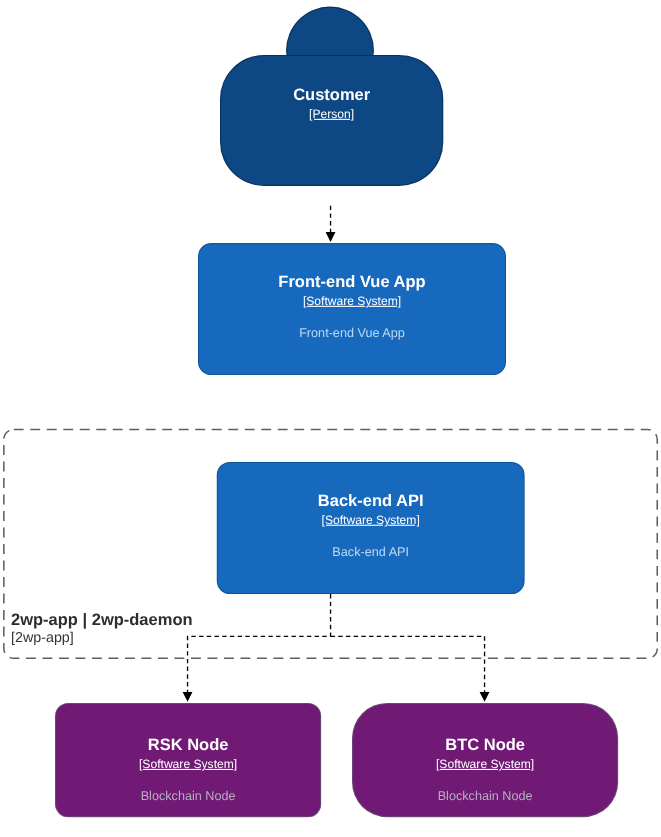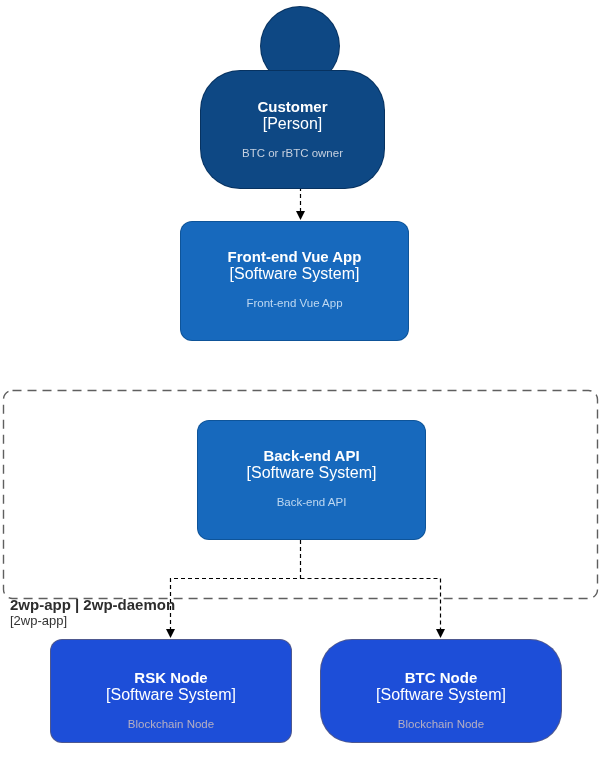--- a/index.html
+++ b/index.html
@@ -26,80 +26,80 @@
     position: absolute;
     left: 260px; top: 6px;
     width: 80px; height: 80px;
     border-radius: 50%;
     background: #0e4884;
     border: 1px solid rgba(7,48,92,0.9);
     box-sizing: border-box;
   }
   .person-body {
     position: absolute;
-    left: 200px; top: 70px;
-    width: 185px; height: 119px;
+    left: 200px; top: 50px;
+    width: 203px; height: 119px;
     border-radius: 40px;
     background: #0e4884;
     border: 1px solid rgba(7,48,92,0.9);
     box-sizing: border-box;
     text-align: center;
     padding-top: 27px;
   }
   
   .sysbox {
     position: absolute;
     border-radius: 12px;
     box-sizing: border-box;
     text-align: center;
   }
   .sysbox.blue {
     background: #1769bd;
     border: 1px solid rgba(9,70,128,0.6);
-    width: 229px; height: 120px;
+    width: 280px; height: 120px;
     padding-top: 26px;
   }
   .sysbox.gray {
-    background: #1d4ed8;
+    background: #701a75;
     border: 1px solid rgba(100,92,112,0.7);
     width: 242px; height: 104px;
     padding-top: 29px;
   }
   .node-title {
     font-size: 15px;
     line-height: 18px;
     font-weight: bold;
     color: #ffffff;
   }
   .node-type {
-    font-size: 16px;
+    font-size: 11px;
     line-height: 14px;
     color: #ffffff;
     margin-top: 1px;
+    text-decoration: underline;
   }
   .node-desc {
     font-size: 11.5px;
     line-height: 14px;
     margin-top: 15px;
   }
   .person-body .node-desc { color: #c5d0df; }
   .sysbox.blue .node-desc { color: #bed8f1; }
   .sysbox.gray .node-desc { color: #b6afc2; }
 
   #frontend-box { left: 180px; top: 221px; }
   #backend-box  { left: 197px; top: 420px; }
   #rsk-box      { left: 50px;  top: 639px; }
   #btc-box      { left: 320px; top: 639px; border-radius: 32px; }
 
   
   .boundary-label {
     position: absolute;
     left: 10px; top: 554px;
     text-align: left;
-    margin-top: 41px;
   }
   .boundary-title {
     font-size: 15px;
     line-height: 19px;
     font-weight: bold;
     color: #2d2d2d;
   }
   .boundary-type {
     font-size: 13px;
     line-height: 14px;
@@ -129,21 +129,20 @@
 
   <div class="boundary-label">
     <div class="boundary-title">2wp-app | 2wp-daemon</div>
     <div class="boundary-type">[2wp-app]</div>
   </div>
 
   <div class="person-head"></div>
   <div class="person-body">
     <div class="node-title">Customer</div>
     <div class="node-type">[Person]</div>
-    <div class="node-desc">BTC or rBTC owner</div>
   </div>
 
   <div id="frontend-box" class="sysbox blue">
     <div class="node-title">Front-end Vue App</div>
     <div class="node-type">[Software System]</div>
     <div class="node-desc">Front-end Vue App</div>
   </div>
 
   <div id="backend-box" class="sysbox blue">
     <div class="node-title">Back-end API</div>

